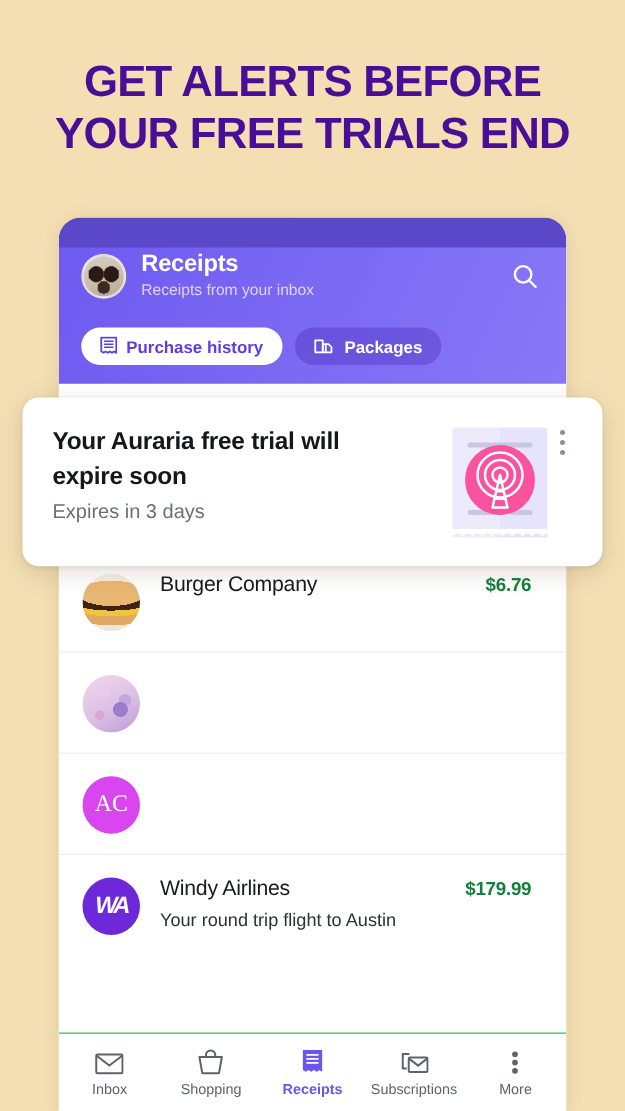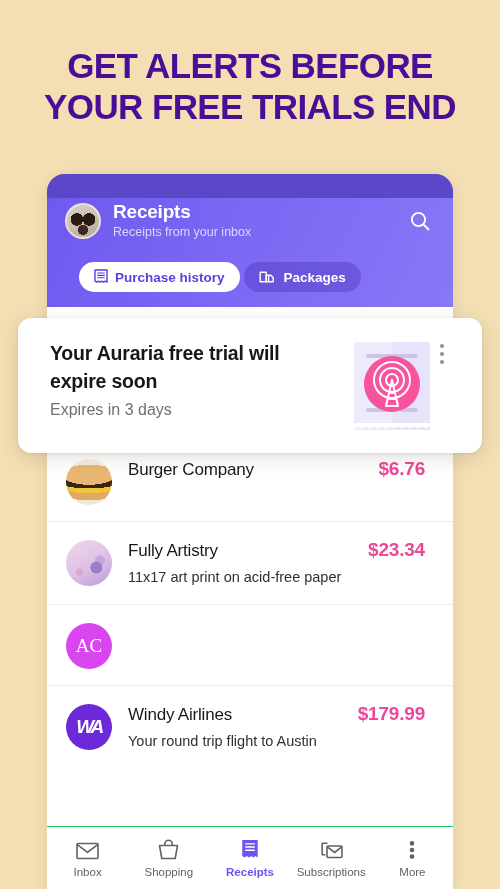--- a/index.html
+++ b/index.html
@@ -67,41 +67,41 @@
   }
   .hdr-sub {
     color: #ddd6fb; font-size: 12.5px; margin-top: 3px; line-height: 1.1;
   }
   .search-btn {
     flex: 0 0 auto; width: 30px; height: 30px;
     display: flex; align-items: center; justify-content: center;
   }
 
   .pill-row {
-    position: absolute; left: 32px; top: 88px;
-    display: flex; gap: 4px; align-items: center;
+    position: absolute; left: 18px; top: 88px;
+    display: flex; gap: 10px; align-items: center;
   }
   .pill {
     display: flex; align-items: center; gap: 7px;
     height: 30px; padding: 0 15px;
     border-radius: 16px;
     font-size: 13.5px; font-weight: bold;
     white-space: nowrap;
   }
   .pill.active { background: #ffffff; color: #5b3fe0; }
   .pill.ghost  { background: rgba(60,30,170,.30); color: #ffffff; }
 
   
   .notif {
     position: absolute; left: 18px; top: 318px;
     width: 464px; height: 135px;
     background: #ffffff;
     border-radius: 13px;
     box-shadow: 0 5px 20px rgba(80,60,30,.16), 0 1px 3px rgba(80,60,30,.10);
-    padding: 22px 32px;
+    padding: 22px 24px;
     display: flex;
   }
   .notif-text { flex: 1 1 auto; padding-right: 10px; }
   .notif-title {
     font-size: 19.5px; font-weight: bold; color: #15171a;
     line-height: 1.42; letter-spacing: -.2px; max-width: 270px;
   }
   .notif-sub {
     font-size: 16px; color: #6b7076; margin-top: 5px; line-height: 1.2;
   }
@@ -170,22 +170,22 @@
     font-weight: bold; font-size: 19px; color: #ffffff;
     letter-spacing: -2.5px; font-style: italic;
   }
   .row-body { flex: 1 1 auto; padding-left: 16px; padding-right: 8px; }
   .row-head { display: flex; align-items: baseline; }
   .merchant {
     flex: 1 1 auto; font-size: 17px; font-weight: normal;
     color: #17191c; letter-spacing: -.2px; line-height: 1.25;
   }
   .amount {
-    flex: 0 0 auto; font-size: 19px; font-weight: bold;
-    color: #ec4899; letter-spacing: -.2px; line-height: 1.25;
+    flex: 0 0 auto; font-size: 15px; font-weight: bold;
+    color: #15803d; letter-spacing: -.2px; line-height: 1.25;
   }
   .desc {
     font-size: 14.5px; color: #2c3136; margin-top: 5px; line-height: 1.45;
   }
 
   
   .bottom-nav {
     position: absolute; left: 0; bottom: 0; width: 100%; height: 63px;
     background: #ffffff;
     border-top: 1px solid #22c55e;
@@ -256,27 +256,20 @@
         <div class="row-body">
           <div class="row-head">
             <div class="merchant">Burger Company</div>
             <div class="amount">$6.76</div>
           </div>
         </div>
       </div>
 
       <div class="row">
         <div class="thumb t-art"></div>
-        <div class="row-body">
-          <div class="row-head">
-            <div class="merchant">Fully Artistry</div>
-            <div class="amount">$23.34</div>
-          </div>
-          <div class="desc">11x17 art print on acid-free paper</div>
-        </div>
       </div>
 
       <div class="row">
         <div class="thumb t-ac">
           <span>AC</span>
         </div>
       </div>
 
       <div class="row">
         <div class="thumb t-wa">

